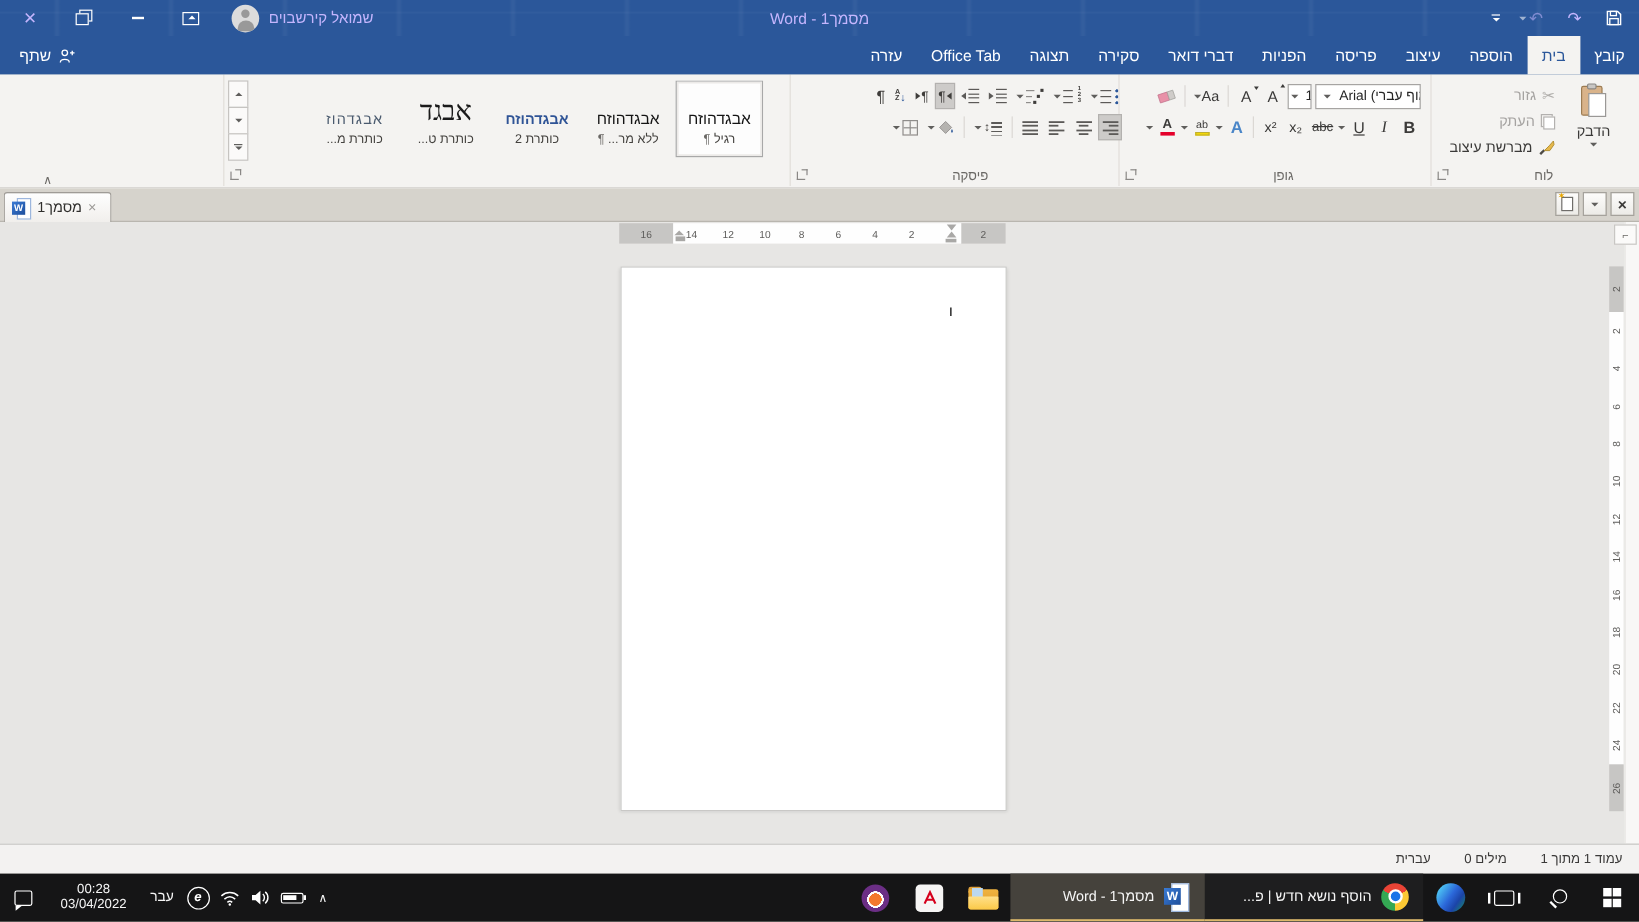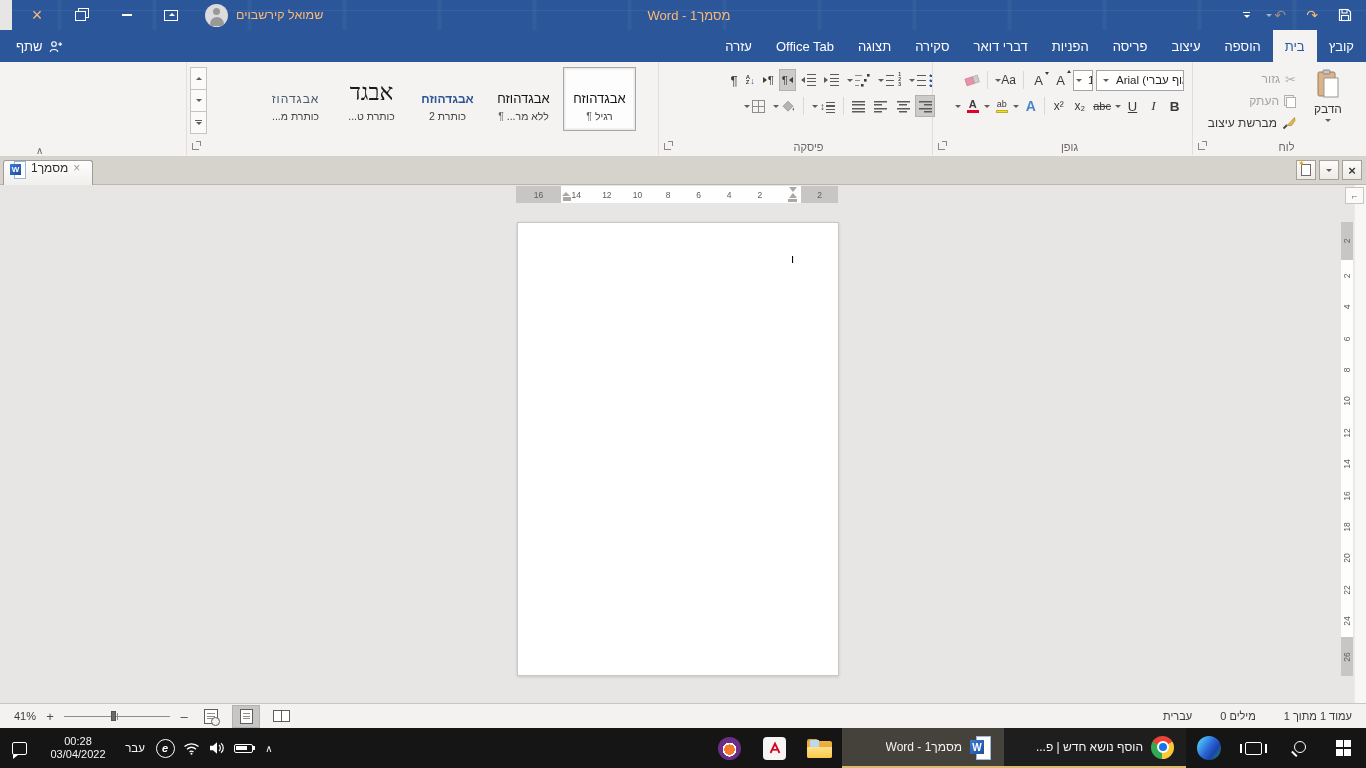--- a/index.html
+++ b/index.html
@@ -1,20 +1,20 @@
 <!DOCTYPE html>
 <html><head>
 <meta charset="utf-8">
 <style>
 *{margin:0;padding:0;box-sizing:border-box}
 html,body{width:1366px;height:768px;overflow:hidden;background:#000}
 #screen{position:relative;width:1366px;height:768px;font-family:"Liberation Sans","DejaVu Sans",sans-serif;direction:rtl;background:#e7e6e4;overflow:hidden;font-size:12px;color:#3b3a39}
 
 
-#titlebar{position:absolute;top:0;left:12px;right:0;height:30px;background:#2b579a;color:#fdba74;z-index:6}
+#titlebar{position:absolute;top:0;left:0;right:0;height:30px;background:#2b579a;color:#c4b5fd;z-index:6}
 #titlebar::after{content:'';position:absolute;inset:0;pointer-events:none;background:
  linear-gradient(0deg,transparent 47%,rgba(255,255,255,.05) 49% 51%,transparent 53%) 0 0/170px 21px repeat,
  linear-gradient(90deg,transparent 47%,rgba(255,255,255,.04) 49% 51%,transparent 53%) 0 0/95px 30px repeat}
 .twc{position:absolute;top:0;height:30px;width:30px;display:flex;align-items:center;justify-content:center;z-index:7}
 #w-close{left:10px}.x-glyph::before{content:'×';font-size:18px;font-weight:300;line-height:1}
 #w-restore{left:54px}
 .resto{position:relative;width:12px;height:10px}
 .resto::after{content:'';position:absolute;left:3px;top:-2.5px;width:9px;height:8px;border:1.2px solid #fff}
 .resto::before{content:'';position:absolute;left:0;top:1px;width:9px;height:8px;border:1.2px solid #fff;background:#2b579a;z-index:1}
 #w-min{left:100px}.minbar{width:10px;height:1.4px;background:#fff}
@@ -158,21 +158,21 @@
 .mag::before{content:'';position:absolute;right:1px;top:1px;width:8px;height:8px;border:1.5px solid currentColor;border-radius:50%}
 .mag::after{content:'';position:absolute;left:0;bottom:1.5px;width:6px;height:1.6px;background:currentColor;transform:rotate(45deg)}
 .repl{display:inline-flex;flex-direction:column;direction:ltr;font-weight:bold;font-size:6.5px;line-height:6.2px}
 .repl::before{content:'ab';color:#7030a0}
 .repl::after{content:'ac';color:#2b579a}
 #ribcollapse{position:absolute;left:36px;bottom:0;font-size:10px;color:#6a6865}
 #ribcollapse::before{content:'∧'}
 
 
 #dtb{position:absolute;top:157px;left:0;right:0;height:28px;background:#d6d3cc;border-bottom:1px solid #b9b6af;z-index:3}
-#dtab{position:absolute;left:3px;top:3px;width:90px;height:25px;background:linear-gradient(#fefefe,#f1efec);border:1px solid #9f9c97;border-bottom:none;border-radius:3px 3px 0 0;display:flex;direction:ltr;padding:0 6px;gap:5px;font-size:12px;color:#2f2e2c}
+#dtab{position:absolute;left:3px;top:3px;width:90px;height:25px;background:linear-gradient(#fefefe,#f1efec);border:1px solid #9f9c97;border-bottom:none;border-radius:3px 3px 0 0;display:flex;align-items:center;direction:ltr;padding:0 6px;gap:5px;font-size:12px;color:#2f2e2c}
 #dtab .tclose::before{content:'×';color:#9c9a97;font-size:12px}
 .wicon{position:relative;width:16px;height:16px;flex:none}
 .wicon::before{content:'';position:absolute;right:0;top:0;width:10px;height:16px;background:#fff;border:1px solid #9cb6dd}
 .wicon::after{content:'W';position:absolute;left:0;top:3px;width:11px;height:11px;background:linear-gradient(135deg,#3a7bd5,#1e4f9c);color:#fff;font-size:8px;font-weight:bold;display:flex;align-items:center;justify-content:center}
 #dtb-btns{position:absolute;right:4px;top:3px;display:flex;gap:3px;direction:ltr}
 .dtbbtn{width:20px;height:20px;border:1px solid #a5a29c;background:linear-gradient(#fdfcfb,#ecebe7);display:flex;align-items:center;justify-content:center;color:#3c3b39}
 .newdoc{position:relative;width:10px;height:12px;border:1px solid #6f6d6a;background:#fff}
 .newdoc::after{content:'✶';position:absolute;left:-4px;top:-6px;color:#e7a500;font-size:8px}
 .dtbbtn .xg::before{content:'×';font-size:13px;font-weight:bold}
 
@@ -642,37 +642,20 @@
         </div>
     </div>
   </div>
 
   <div id="sb">
     <div id="sb-right">
       <span>עמוד 1 מתוך 1</span>
       <span class="ltrtxt">0 מילים</span>
       <span>עברית</span>
     </div>
-    <div id="sb-left">
-      <span class="vbtn">
-          <span class="vic vic-read"></span>
-        </span>
-      <span class="vbtn sel">
-          <span class="vic vic-print"></span>
-        </span>
-      <span class="vbtn">
-          <span class="vic vic-web"></span>
-        </span>
-      <span class="zsign minus"></span>
-      <span id="ztrack">
-          <span id="zthumb"></span>
-        </span>
-      <span class="zsign plus"></span>
-      <span class="ltrtxt">41%</span>
-    </div>
   </div>
 
   <div id="tb">
     <span class="tbi">
         <span class="winlogo">
           <i></i>
           <i></i>
           <i></i>
           <i></i>
         </span>

